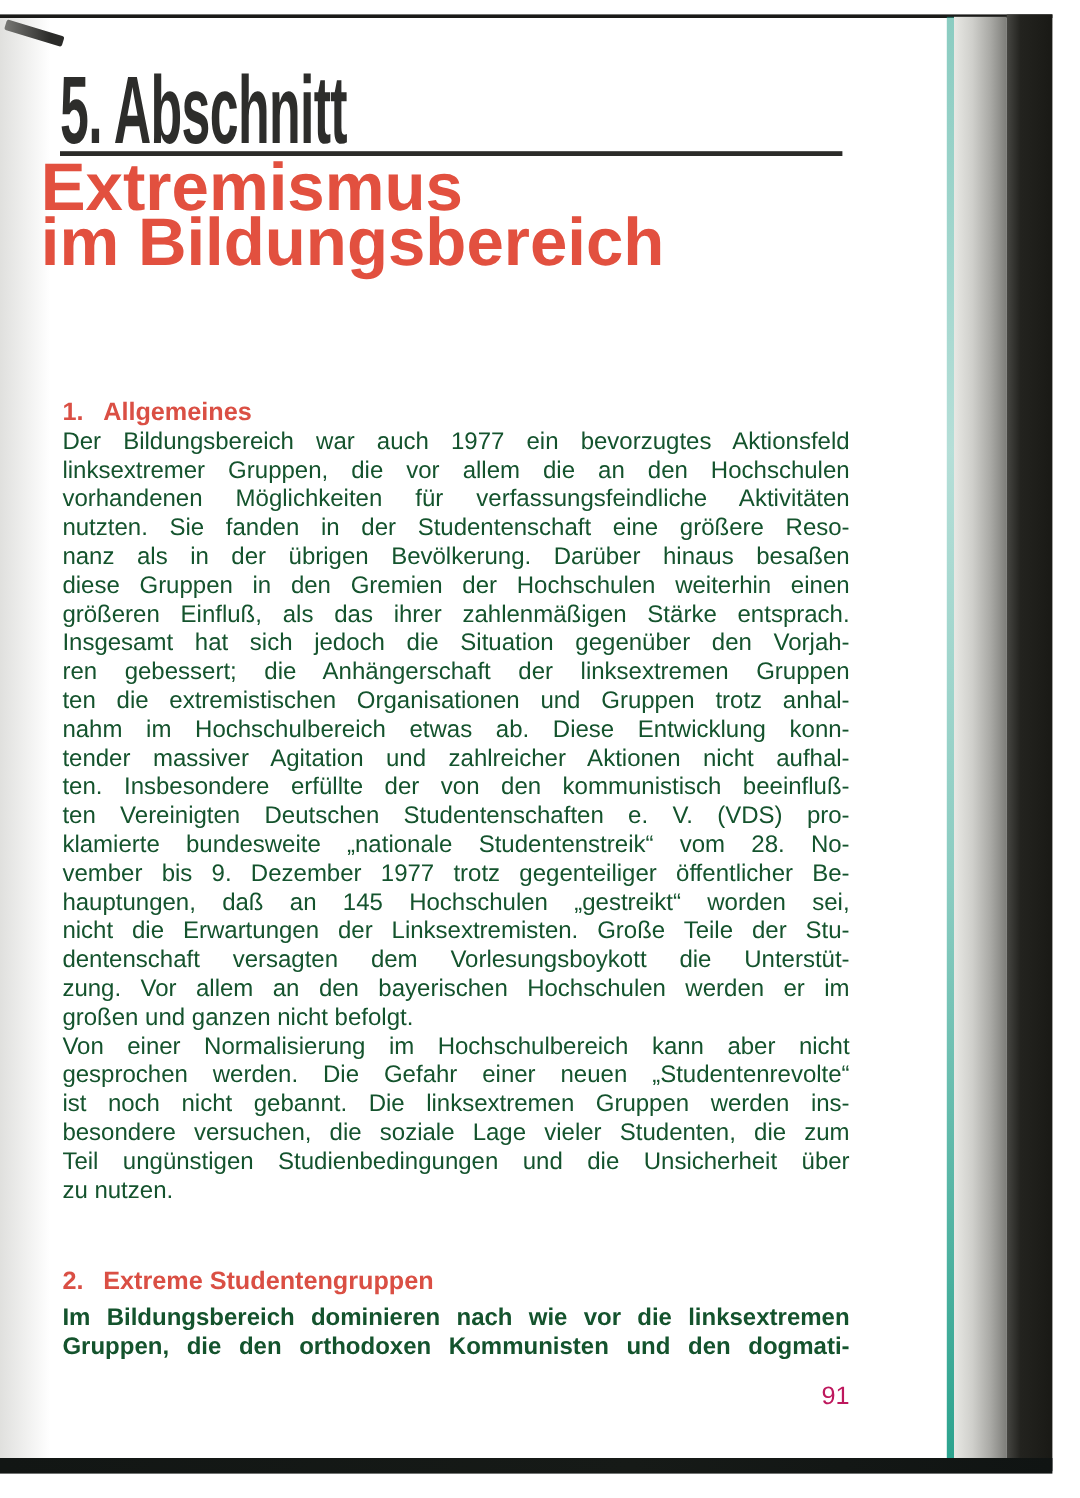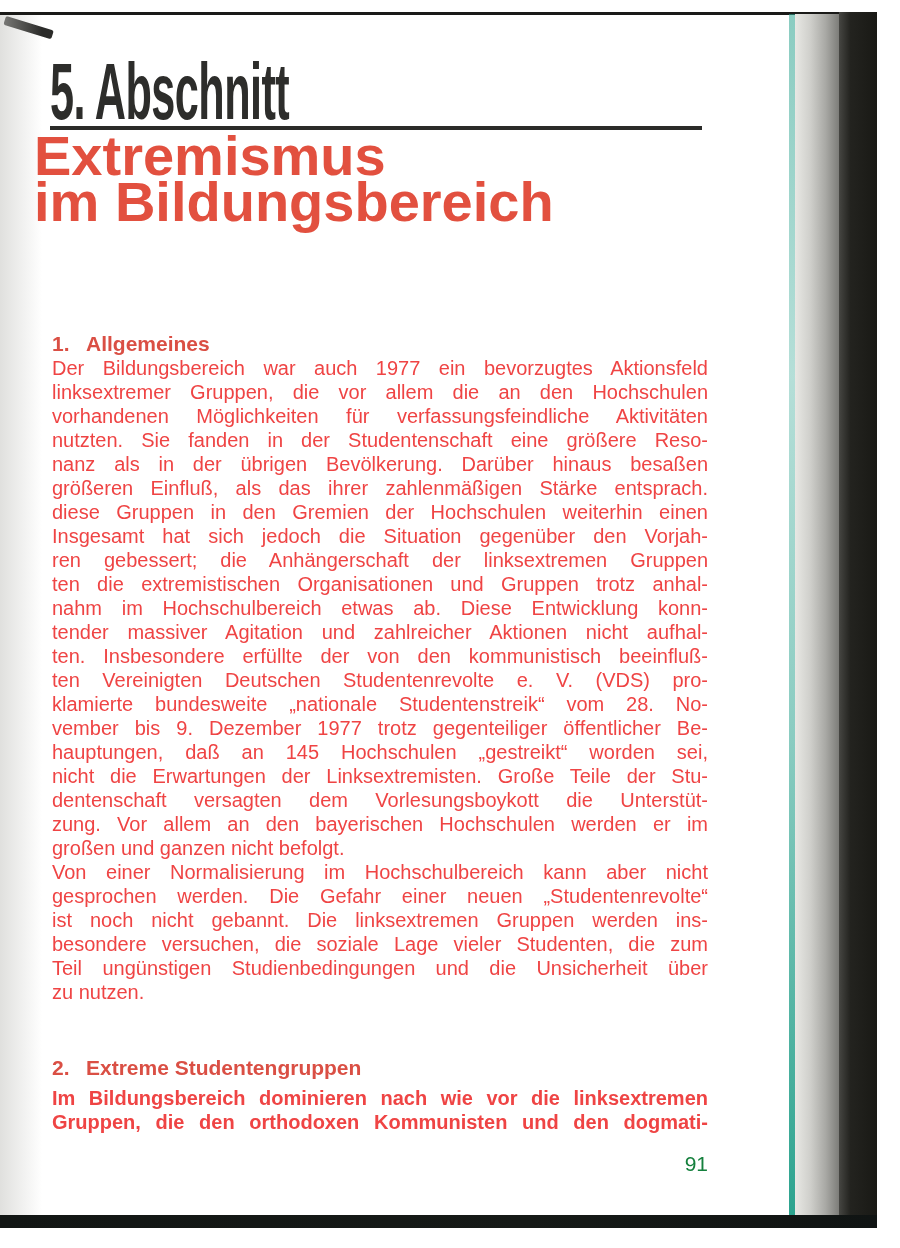--- a/index.html
+++ b/index.html
@@ -40,32 +40,32 @@
   }
   .sec{
     position:absolute;left:52px;width:656px;
     font-size:21px;font-weight:bold;color:#da4f44;
     display:flex;
   }
   .sec .num{width:34px;flex:0 0 34px;}
   .sec1{top:332px;}
   .sec2{top:1056px;}
   
-  .bodycol{position:absolute;left:52px;width:656px;color:#ef4444;}
+  .bodycol{position:absolute;left:52px;width:656px;color:#14532d;}
   .body1{top:356px;}
   .body3{top:1086px;font-weight:bold;}
   .tline{
     font-size:20px;line-height:24px;
     text-align:justify;text-align-last:justify;
     white-space:normal;
   }
   .tline.last{text-align-last:left;}
   .pagenum{
     position:absolute;left:608px;top:1152px;width:100px;
-    text-align:right;font-size:21px;color:#15803d;
+    text-align:right;font-size:21px;color:#be185d;
   }
 </style>
 </head>
 <body>
 
 <div class="page">
 
   <div class="top-line"></div>
   <div class="corner-wedge"></div>
   <div class="left-shade"></div>
@@ -86,29 +86,29 @@
     <span>Allgemeines</span>
   </div>
 
   <div class="bodycol body1">
     <div>
         <div class="tline">Der Bildungsbereich war auch 1977 ein bevorzugtes Aktionsfeld</div>
         <div class="tline">linksextremer Gruppen, die vor allem die an den Hochschulen</div>
         <div class="tline">vorhandenen Möglichkeiten für verfassungsfeindliche Aktivitäten</div>
         <div class="tline">nutzten. Sie fanden in der Studentenschaft eine größere Reso-</div>
         <div class="tline">nanz als in der übrigen Bevölkerung. Darüber hinaus besaßen</div>
+        <div class="tline">diese Gruppen in den Gremien der Hochschulen weiterhin einen</div>
         <div class="tline">größeren Einfluß, als das ihrer zahlenmäßigen Stärke entsprach.</div>
-        <div class="tline">diese Gruppen in den Gremien der Hochschulen weiterhin einen</div>
         <div class="tline">Insgesamt hat sich jedoch die Situation gegenüber den Vorjah-</div>
         <div class="tline">ren gebessert; die Anhängerschaft der linksextremen Gruppen</div>
         <div class="tline">ten die extremistischen Organisationen und Gruppen trotz anhal-</div>
         <div class="tline">nahm im Hochschulbereich etwas ab. Diese Entwicklung konn-</div>
         <div class="tline">tender massiver Agitation und zahlreicher Aktionen nicht aufhal-</div>
         <div class="tline">ten. Insbesondere erfüllte der von den kommunistisch beeinfluß-</div>
-        <div class="tline">ten Vereinigten Deutschen Studentenrevolte e. V. (VDS) pro-</div>
+        <div class="tline">ten Vereinigten Deutschen Studentenschaften e. V. (VDS) pro-</div>
         <div class="tline">klamierte bundesweite „nationale Studentenstreik“ vom 28. No-</div>
         <div class="tline">vember bis 9. Dezember 1977 trotz gegenteiliger öffentlicher Be-</div>
         <div class="tline">hauptungen, daß an 145 Hochschulen „gestreikt“ worden sei,</div>
         <div class="tline">nicht die Erwartungen der Linksextremisten. Große Teile der Stu-</div>
         <div class="tline">dentenschaft versagten dem Vorlesungsboykott die Unterstüt-</div>
         <div class="tline">zung. Vor allem an den bayerischen Hochschulen werden er im</div>
         <div class="tline last">großen und ganzen nicht befolgt.</div>
       </div>
     <div>
         <div class="tline">Von einer Normalisierung im Hochschulbereich kann aber nicht</div>

